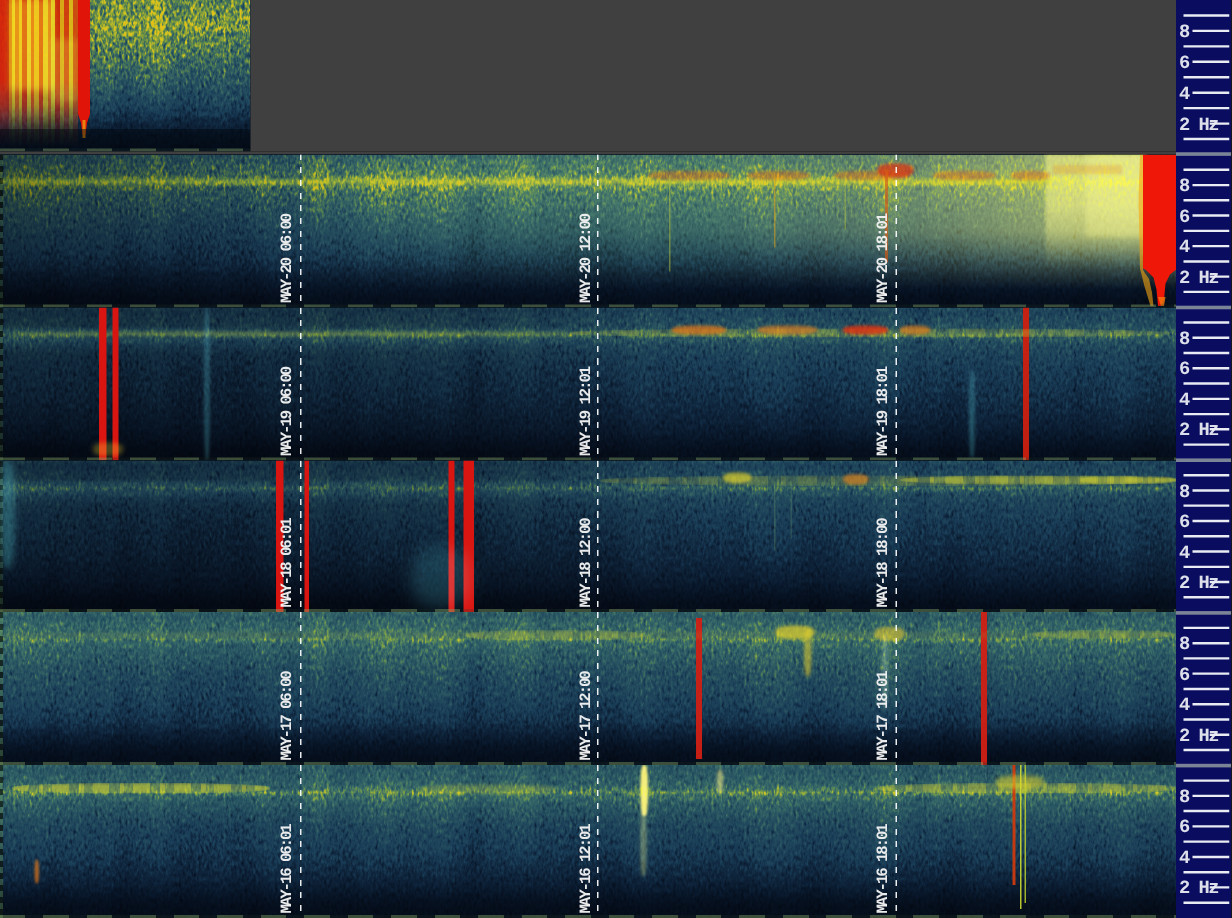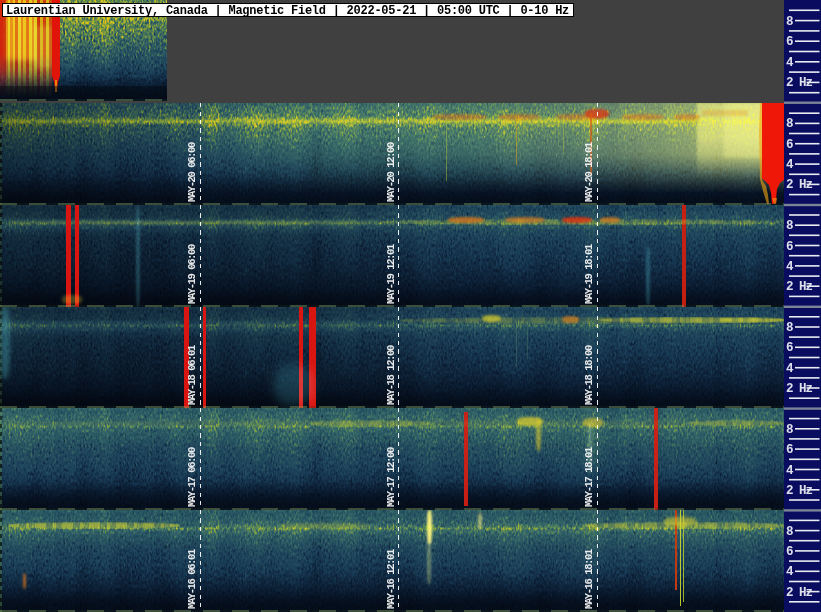--- a/index.html
+++ b/index.html
@@ -147,21 +147,20 @@
       <div style="position:absolute;left:34px;top:26px;width:18px;height:42px;background:rgba(150,185,45,.3);filter:blur(2px);mix-blend-mode:screen"></div>
       <svg width="167" height="101" style="position:absolute;left:0;top:0">
         <polygon points="52,0 60,0 60,76 58,82 57,90 55,90 54,82 52,76" fill="#e01408"></polygon>
         <polygon points="55,80 57,80 57,92 55,92" fill="#e8820c"></polygon>
       </svg>
       <div style="position:absolute;left:0;bottom:2px;width:100%;height:13px;background:rgba(2,8,16,.5)"></div>
       <div style="position:absolute;left:0;bottom:0;width:100%;height:2px;background:repeating-linear-gradient(90deg,rgba(136,170,105,.42) 0 17px,rgba(30,50,35,.22) 17px 29px)"></div>
     </div>
     <div style="position:absolute;left:167px;top:0;width:617.5px;height:100.5px;background:#404040"></div>
     <div style="position:absolute;left:0;top:100.5px;width:784.5px;height:2.5px;background:#404040"></div>
-    <div style="position:absolute;left:2px;top:2.5px;width:572px;height:14.5px;background:#fff;border:1px solid #000;font:bold 12px 'Liberation Mono',monospace;letter-spacing:-0.25px;color:#000;padding-left:3px;line-height:14.5px;white-space:nowrap;overflow:hidden">Laurentian University, Canada | Magnetic Field | 2022-05-21 | 05:00 UTC | 0-10 Hz</div>
     <div style="position:absolute;left:0;top:103px;width:784.5px;height:101.8px;overflow:hidden;background:#0a1828">
       <svg width="785" height="102" style="position:absolute;left:0;top:0">
         <rect x="0" y="0" width="785" height="102" fill="url(#p1)" filter="url(#spec)"></rect>
       </svg>
       <div style="position:absolute;left:0;top:0;width:2px;height:100%;background:repeating-linear-gradient(180deg,rgba(15,25,22,.85) 0 4px,rgba(100,150,90,.4) 4px 8px)"></div>
       <div style="position:absolute;left:0;top:0;width:100%;height:100%;background:linear-gradient(90deg,rgba(22,32,52,.42) 0,rgba(22,32,52,.2) 16%,rgba(0,0,0,0) 30%);mix-blend-mode:multiply"></div>
       <div style="position:absolute;left:0;top:0;width:100%;height:100%;background:linear-gradient(90deg,rgba(0,0,0,0) 24%,rgba(85,140,50,.24) 42%,rgba(100,150,48,.3) 60%,rgba(190,205,50,.3) 74%,rgba(225,220,45,.55) 90%,rgba(230,222,45,.62) 97%);mix-blend-mode:screen;-webkit-mask-image:linear-gradient(180deg,#000 0 50%,rgba(0,0,0,.4) 70%,transparent 88%)"></div>
       <div style="position:absolute;left:697px;top:0;width:67px;height:76px;background:linear-gradient(180deg,rgba(225,215,40,.62) 0 45%,rgba(210,205,45,.42) 66%,rgba(160,170,60,.15) 88%,transparent);filter:blur(1px);mix-blend-mode:screen"></div>
       <div style="position:absolute;left:724px;top:0;width:40px;height:55px;background:rgba(228,220,42,.35);filter:blur(1.5px);mix-blend-mode:screen"></div>
       <div style="position:absolute;left:702px;top:7px;width:46px;height:6px;background:rgba(228,135,25,.28);filter:blur(1.2px)"></div>

